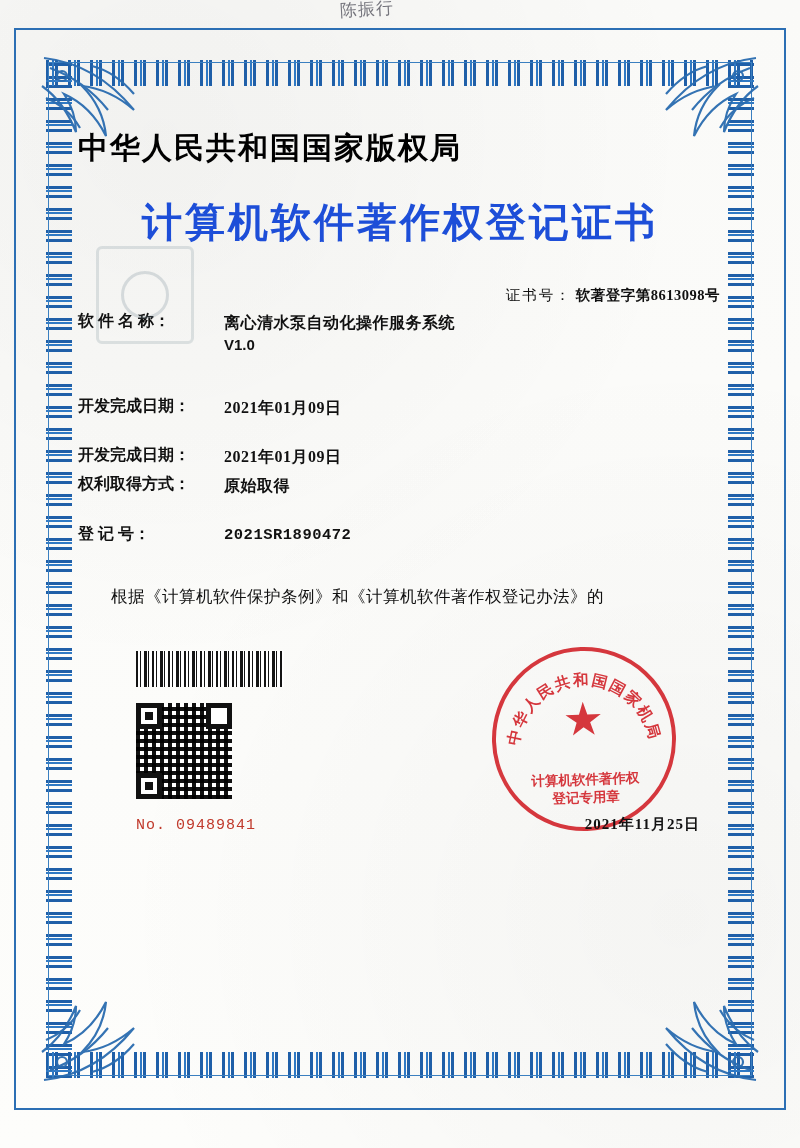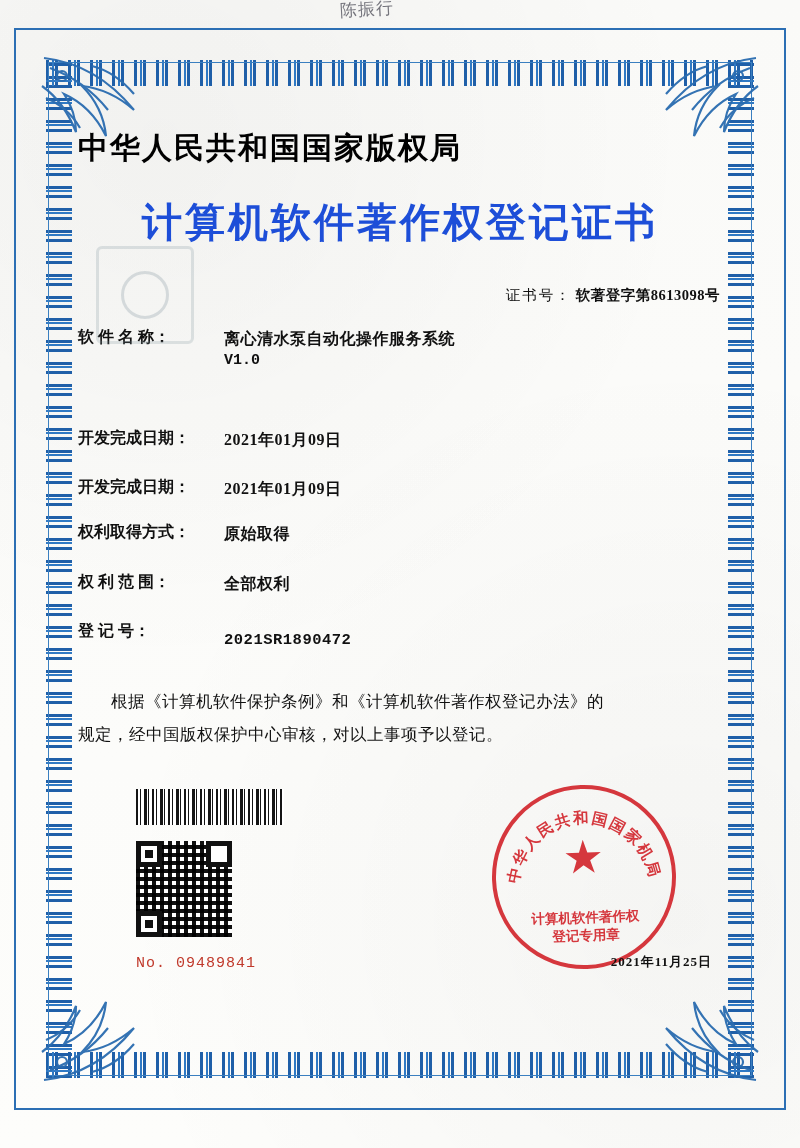--- a/index.html
+++ b/index.html
@@ -166,50 +166,49 @@
     margin-top: 36px;
     padding-right: 2px;
     letter-spacing: .5px;
   }
   .cert-no .lbl { letter-spacing: 2px; }
   .cert-no .val { font-weight: bold; }
 
   .field {
     display: flex;
     align-items: flex-start;
-    margin-top: 22px;
+    margin-top: 6px;
     font-size: 16px;
   }
   .field .lbl {
     width: 146px;
     flex: 0 0 146px;
     font-weight: bold;
     letter-spacing: 0px;
     white-space: nowrap;
   }
   .field .lbl.spread {
     display: flex;
     justify-content: space-between;
   }
   .field .val {
     font-weight: bold;
     letter-spacing: .5px;
     line-height: 1.45;
   }
   .field .val .v2 {
     display: block;
-    font-family: Liberation Mono, monospace;
+    font-family: Liberation Sans, sans-serif;
     font-size: 15px;
     letter-spacing: 0;
   }
   .field .val.mono {
     font-family: "Liberation Mono", monospace;
     font-weight: bold;
     font-size: 15.5px;
-    margin-top: 8px;
   }
   .gap-lg { height: 34px; }
 
   .para {
     margin-top: 34px;
     font-size: 16.5px;
     line-height: 2.0;
     text-indent: 2em;
     letter-spacing: .5px;
   }
@@ -271,23 +270,23 @@
     position: absolute;
     left: 58px;
     top: 176px;
     font-family: "Liberation Mono", monospace;
     font-size: 15px;
     color: #c0392b;
     letter-spacing: 1px;
   }
   .issue-date {
     position: absolute;
-    right: 10px;
+    right: 22px;
     top: 174px;
-    font-size: 13px;
+    font-size: 15px;
     font-weight: bold;
     letter-spacing: 1px;
   }
 
   
   .stamp {
     position: absolute;
     right: 46px;
     top: 6px;
     width: 176px;
@@ -442,33 +441,28 @@
     <div class="field" style="margin-top:26px">
       <div class="lbl">开发完成日期：</div>
       <div class="val">2021年01月09日</div>
     </div>
 
     <div class="field" style="">
       <div class="lbl">权利取得方式：</div>
       <div class="val">原始取得</div>
     </div>
 
-    <div class="field" style="margin-top:26px">
-      <div class="lbl spread">权 利 范 围：</div>
-      <div class="val">全部权利</div>
-    </div>
 
     <div class="field" style="margin-top:26px">
       <div class="lbl spread">登 记 号：</div>
       <div class="val mono">2021SR1890472</div>
     </div>
 
     <div class="para">
       <span>根据《计算机软件保护条例》和《计算机软件著作权登记办法》的</span><br>
-      <span style="display:inline-block;text-indent:0">规定，经中国版权保护中心审核，对以上事项予以登记。</span>
     </div>
 
     <div class="marks">
       <div class="barcode"></div>
 
       <div class="qr">
         <span class="eye3"></span>
         <span class="eye-dot d1"></span>
         <span class="eye-dot d2"></span>
         <span class="eye-dot d3"></span>

